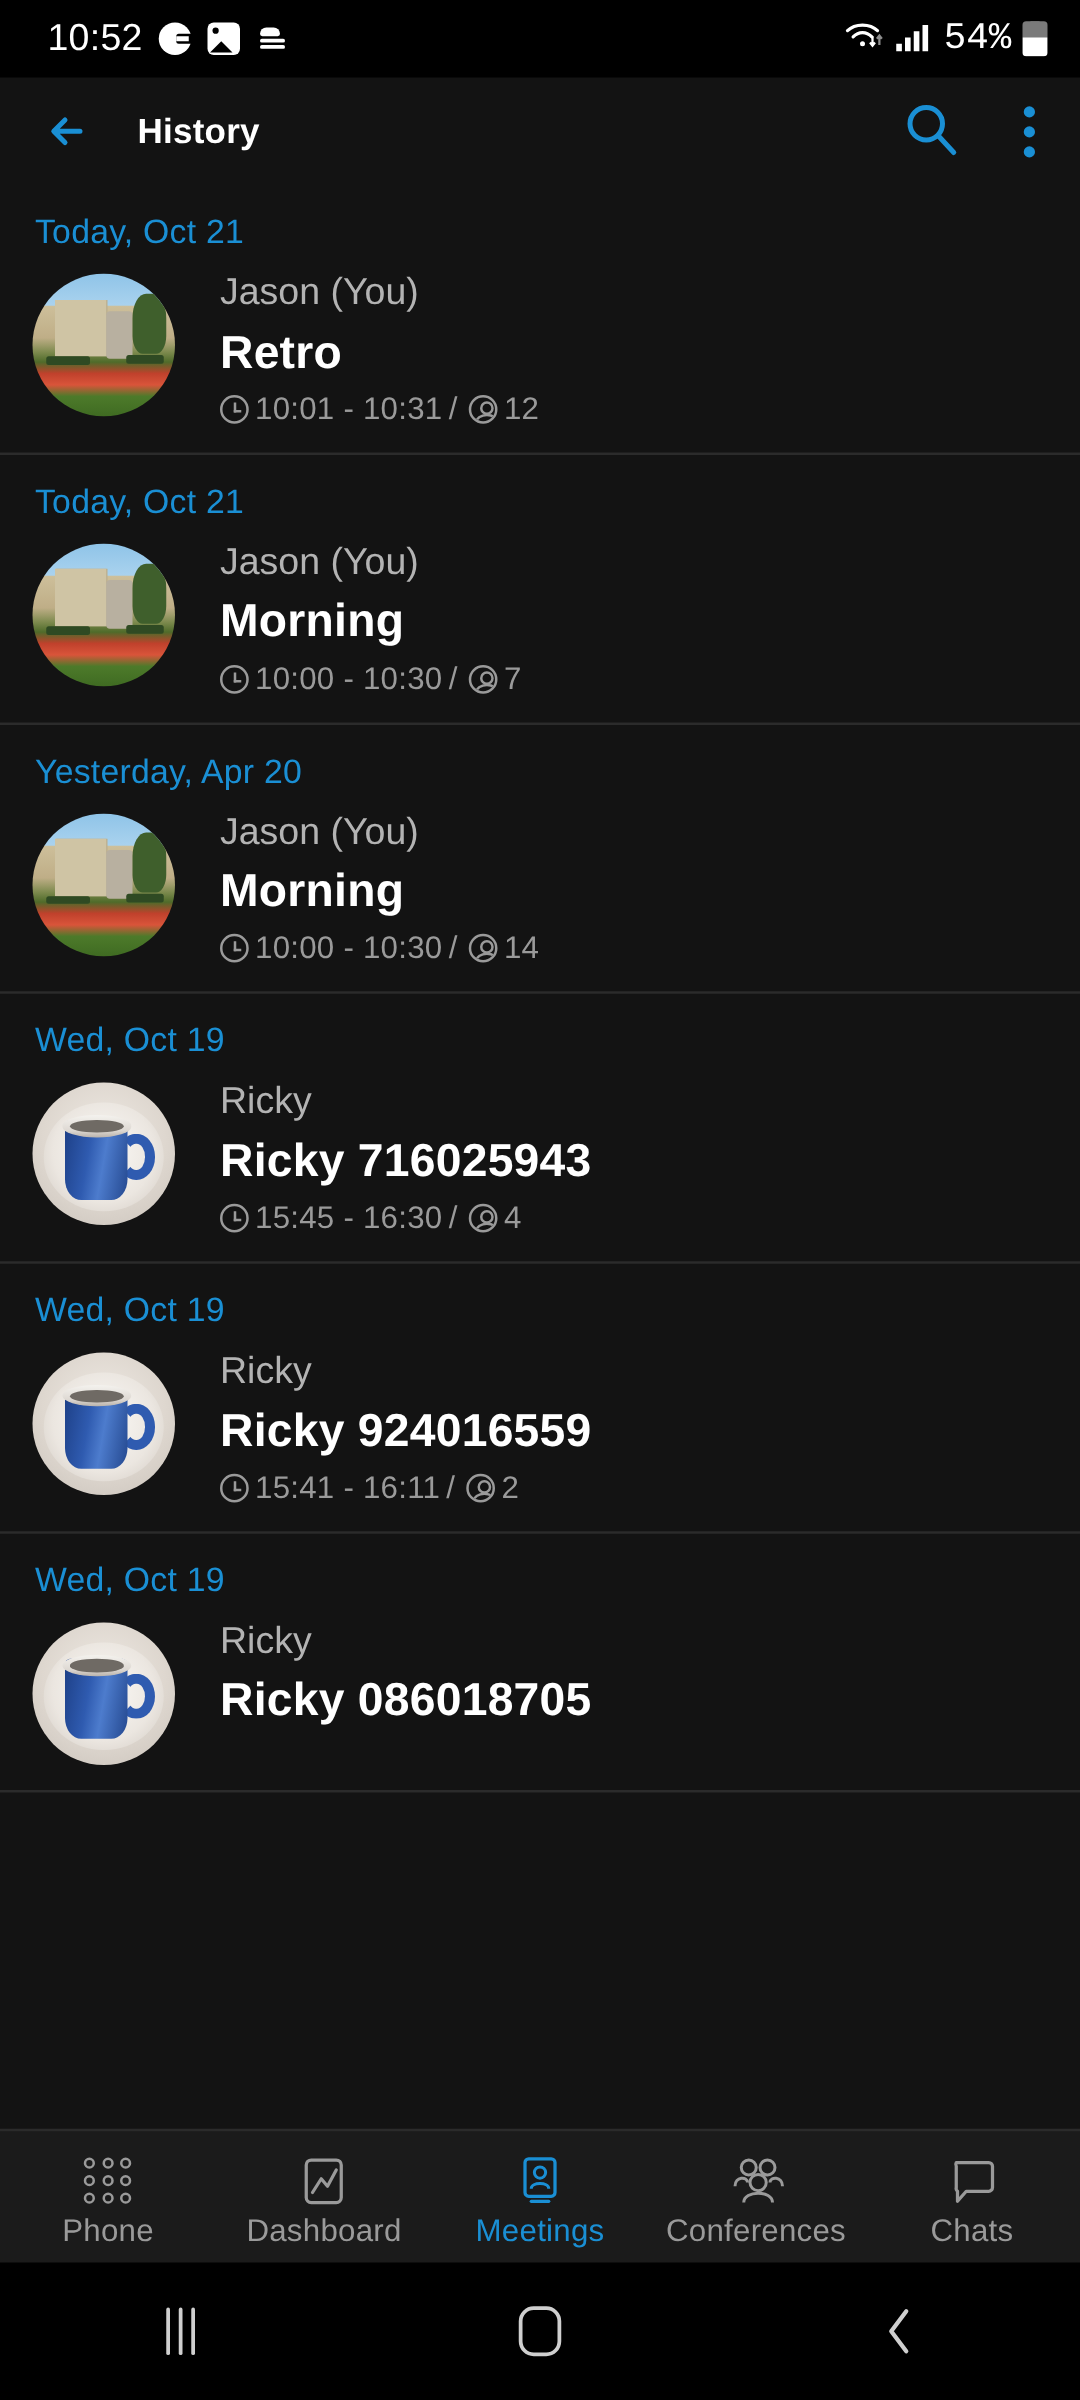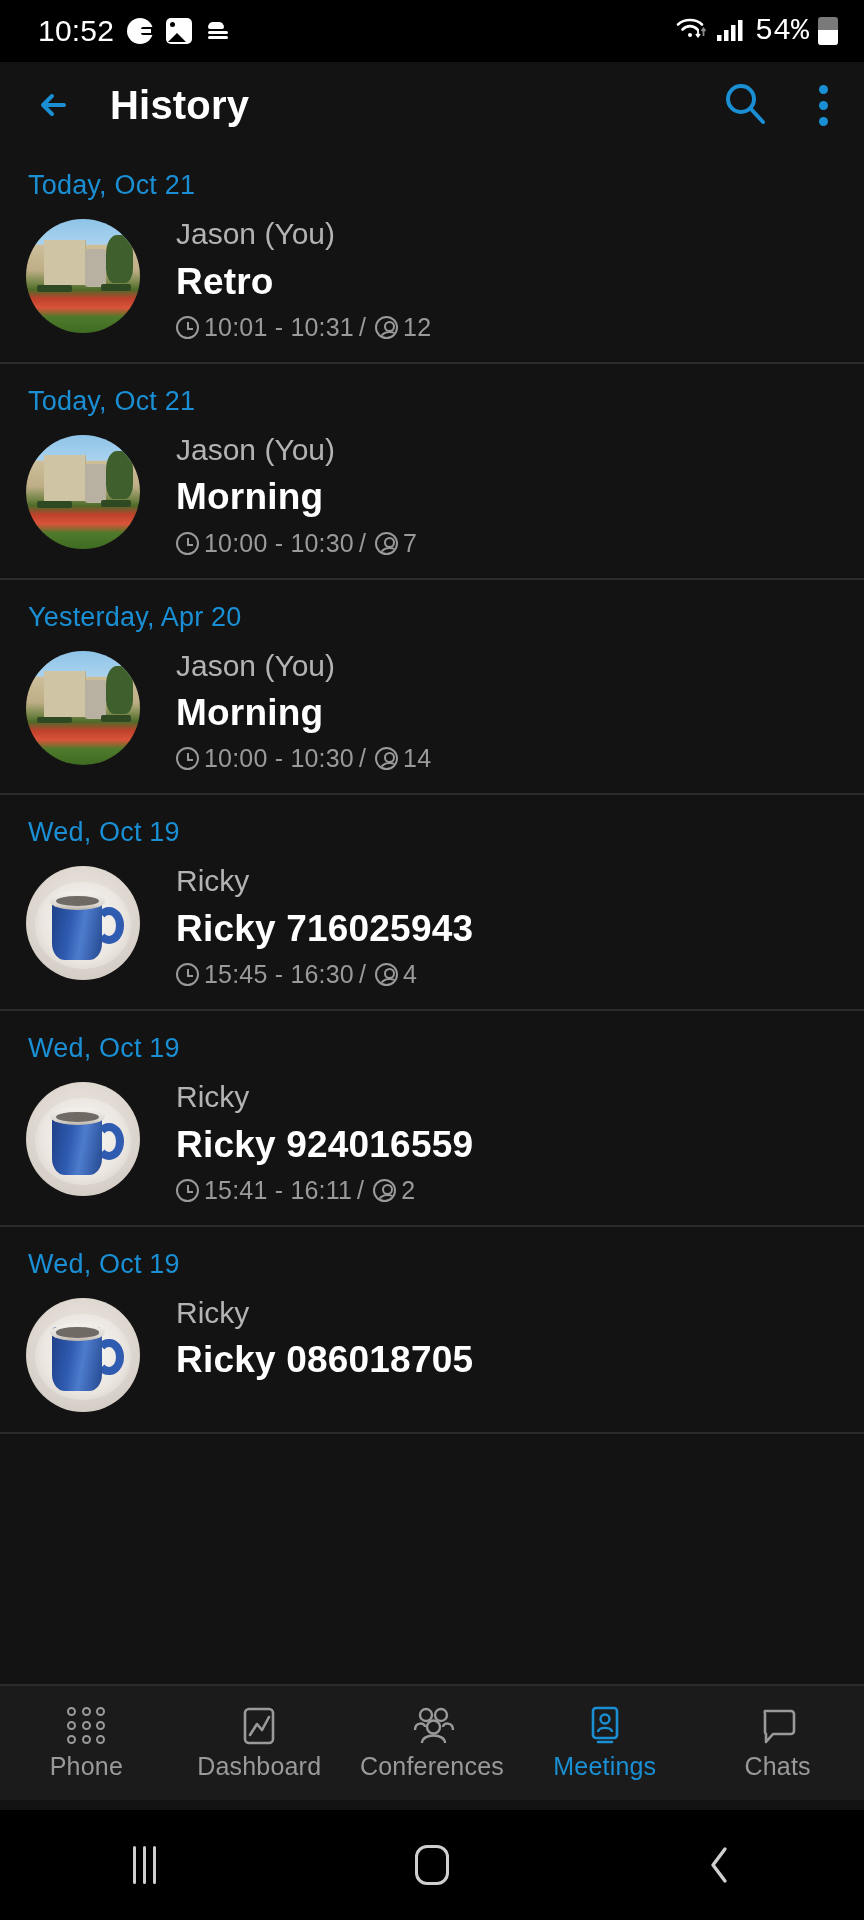--- a/index.html
+++ b/index.html
@@ -76,21 +76,21 @@
   }
 
   
   .appbar {
     height:86px; flex:0 0 86px;
     display:flex; align-items:center;
     padding:0 30px 0 34px;
   }
   .back-arrow { width:44px; height:44px; position:relative; cursor:pointer; }
   .appbar-title {
-    font-size:40px; font-weight:700; color:#fff;
+    font-size:28px; font-weight:700; color:#fff;
     margin-left:32px; letter-spacing:.2px;
   }
   .appbar-actions { margin-left:auto; display:flex; align-items:center; gap:44px; }
   .kebab { display:flex; flex-direction:column; gap:7px; cursor:pointer; padding:6px; }
   .kebab span { width:9px; height:9px; border-radius:50%; background:#1a8fd4; display:block; }
 
   
   .list { flex:1 1 auto; overflow:hidden; position:relative; }
   .hist-item {
     padding:22px 0 20px 0;
@@ -190,21 +190,21 @@
     content:""; position:absolute; left:3px; top:13px;
     width:15px; height:12px; border-radius:50% 50% 0 0;
     border:2px solid #9a9a9a; border-bottom:none;
   }
 
   
   .bottomnav {
     flex:0 0 116px; height:116px;
     background:#1b1b1b; border-top:2px solid #2b2b2b;
     display:flex; align-items:center;
-    position:absolute; left:0; right:0; bottom:120px; z-index:5;
+    position:absolute; left:0; right:0; bottom:101px; z-index:5;
   }
   .nav-item {
     flex:1 1 0; display:flex; flex-direction:column;
     align-items:center; justify-content:center; gap:7px;
     cursor:pointer;
   }
   .nav-label { font-size:25px; color:#9a9a9a; letter-spacing:.2px; }
   .nav-item.active .nav-label { color:#1a8fd4; }
   .nav-icon { width:44px; height:40px; position:relative; }
   .dialpad { display:grid; grid-template-columns:repeat(3,1fr); gap:5px; width:38px; margin:2px auto 0; }
@@ -448,46 +448,46 @@
     <div class="nav-item">
       <span class="nav-icon">
         <svg width="44" height="42" viewBox="0 0 44 42">
             <rect x="8" y="4" width="28" height="34" rx="4" stroke="#9a9a9a" stroke-width="2.6" fill="none"></rect>
             <path d="M13 30 L20 19 L25 25 L32 12" stroke="#9a9a9a" stroke-width="2.6" fill="none" stroke-linecap="round" stroke-linejoin="round"></path>
           </svg>
       </span>
       <span class="nav-label">Dashboard</span>
     </div>
 
+    <div class="nav-item active">
+      <span class="nav-icon">
+        <svg width="44" height="42" viewBox="0 0 44 42">
+            <rect x="10" y="3" width="24" height="30" rx="3" stroke="#1a8fd4" stroke-width="2.6" fill="none"></rect>
+            <circle cx="22" cy="14" r="4.5" stroke="#1a8fd4" stroke-width="2.4" fill="none"></circle>
+            <path d="M15 27 C15 21.5 29 21.5 29 27" stroke="#1a8fd4" stroke-width="2.4" fill="none"></path>
+            <path d="M15 37 H29" stroke="#1a8fd4" stroke-width="2.6" stroke-linecap="round"></path>
+          </svg>
+      </span>
+      <span class="nav-label">Meetings</span>
+    </div>
+
     <div class="nav-item">
       <span class="nav-icon">
         <svg width="48" height="42" viewBox="0 0 48 42">
             <circle cx="16" cy="10" r="6" stroke="#9a9a9a" stroke-width="2.4" fill="none"></circle>
             <circle cx="31" cy="10" r="6" stroke="#9a9a9a" stroke-width="2.4" fill="none"></circle>
             <circle cx="23.5" cy="22" r="6.5" stroke="#9a9a9a" stroke-width="2.4" fill="none"></circle>
             <path d="M5 25 C5 17 15 17 15 22" stroke="#9a9a9a" stroke-width="2.4" fill="none"></path>
             <path d="M43 25 C43 17 33 17 33 22" stroke="#9a9a9a" stroke-width="2.4" fill="none"></path>
             <path d="M12 38 C12 28 35 28 35 38" stroke="#9a9a9a" stroke-width="2.4" fill="none"></path>
           </svg>
       </span>
       <span class="nav-label">Conferences</span>
     </div>
 
-    <div class="nav-item active">
-      <span class="nav-icon">
-        <svg width="44" height="42" viewBox="0 0 44 42">
-            <rect x="10" y="3" width="24" height="30" rx="3" stroke="#1a8fd4" stroke-width="2.6" fill="none"></rect>
-            <circle cx="22" cy="14" r="4.5" stroke="#1a8fd4" stroke-width="2.4" fill="none"></circle>
-            <path d="M15 27 C15 21.5 29 21.5 29 27" stroke="#1a8fd4" stroke-width="2.4" fill="none"></path>
-            <path d="M15 37 H29" stroke="#1a8fd4" stroke-width="2.6" stroke-linecap="round"></path>
-          </svg>
-      </span>
-      <span class="nav-label">Meetings</span>
-    </div>
-
     <div class="nav-item">
       <span class="nav-icon">
         <svg width="44" height="42" viewBox="0 0 44 42">
             <path d="M9 6 H35 A3 3 0 0 1 38 9 V26 A3 3 0 0 1 35 29 H17 L10 37 V29 A3 3 0 0 1 9 26 V9 A3 3 0 0 1 9 6 Z" stroke="#9a9a9a" stroke-width="2.6" fill="none" stroke-linejoin="round"></path>
           </svg>
       </span>
       <span class="nav-label">Chats</span>
     </div>
   </div>
 

